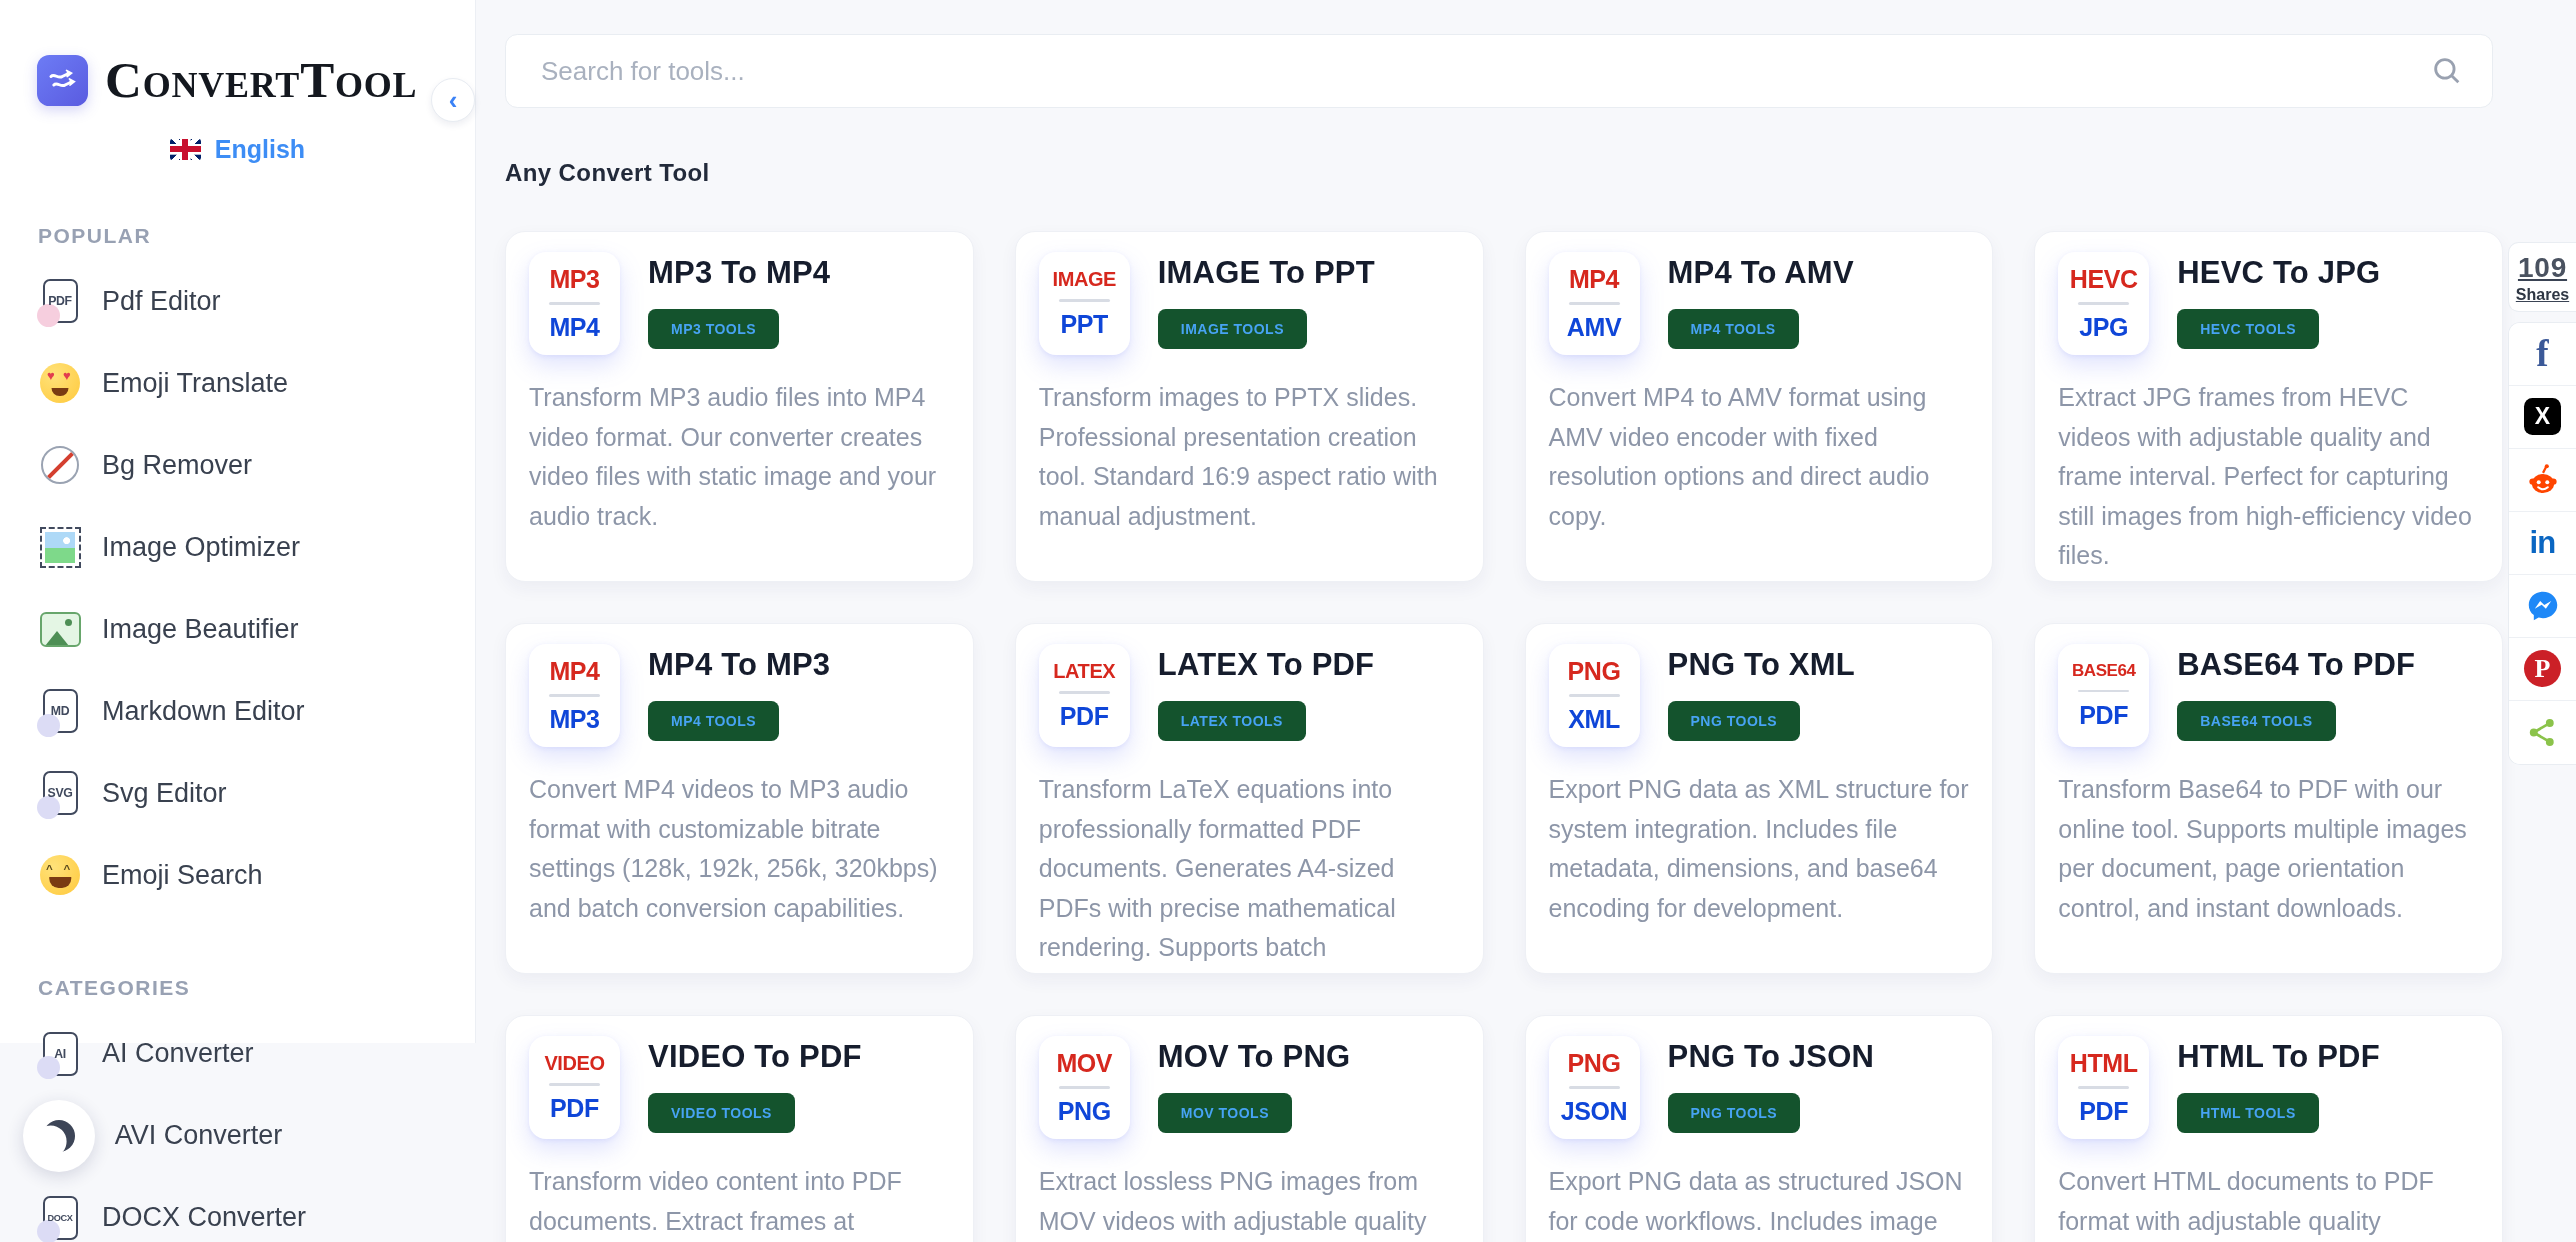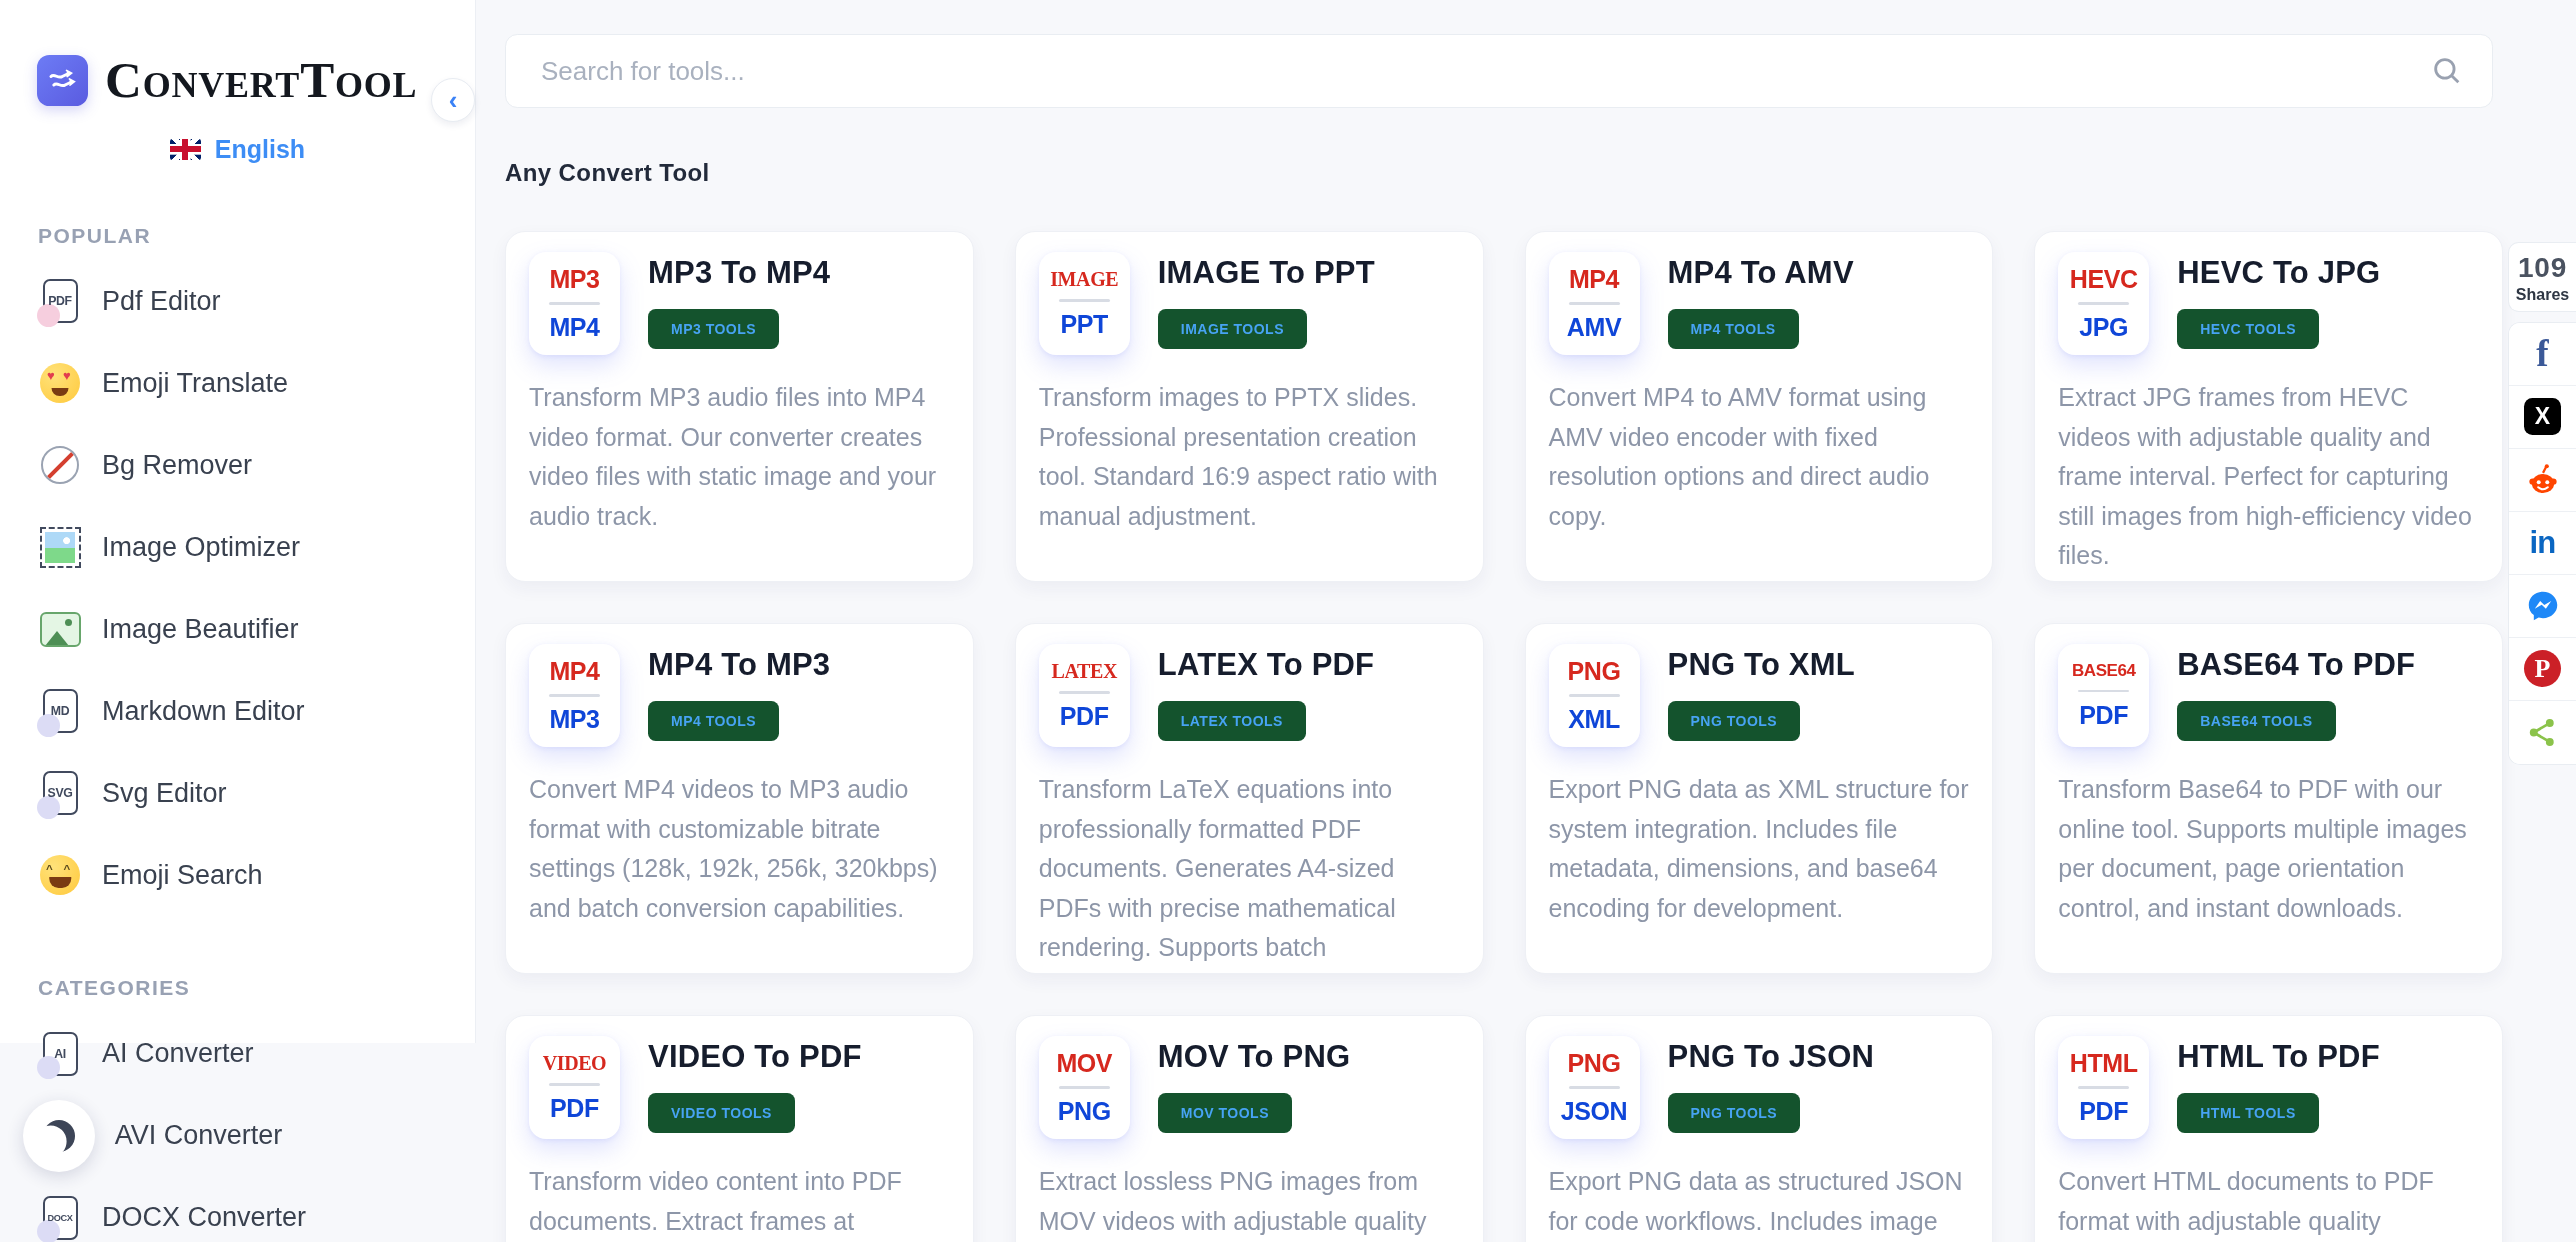--- a/index.html
+++ b/index.html
@@ -135,36 +135,36 @@
     padding: 20px 23px; overflow: hidden; cursor: pointer;
   }
   .card-head { display: flex; align-items: flex-start; }
   .badge {
     width: 91px; min-width: 91px; height: 103px; border-radius: 17px; background: #fff;
     box-shadow: 0 10.7px 23px rgba(120,130,246,.22), 0 1.5px 4.6px rgba(120,130,246,.12);
     display: flex; flex-direction: column; align-items: center; justify-content: center;
   }
   .b-top { color: #d6281e; font-weight: 800; font-size: 25px; letter-spacing: -0.4px; }
   .b-bottom { color: #0f46d8; font-weight: 800; font-size: 25px; letter-spacing: -0.4px; }
-  .b-top.sm, .b-bottom.sm { font-size: 20px; font-family: Liberation Serif, serif; }
+  .b-top.sm, .b-bottom.sm { font-size: 20px; }
   .b-top.xs, .b-bottom.xs { font-size: 17px; }
   .b-div { width: 51px; height: 2.3px; background: #d8dce4; margin: 8.4px 0; border-radius: 1.5px; }
   .head-right { margin-left: 28px; padding-top: 3.1px; }
   .card-title { font-size: 31px; font-weight: 800; color: #161d2d; letter-spacing: 0.2px; }
   .tag {
     display: inline-block; margin-top: 18.4px; padding: 12px 23px; border-radius: 7.7px;
     background: #14532d; color: #47a3f3; font-size: 14px; font-weight: 700; letter-spacing: 0.5px;
   }
   .desc { margin-top: 23px; font-size: 25px; line-height: 1.58; color: #8d96a8; }
 
   
   .share-rail { position: absolute; right: 0; top: 242px; width: 68px; z-index: 10; }
   .share-count {
     background: #fff; border: 1.5px solid #e9edf2; border-right: none; border-radius: 10.7px 0 0 10.7px;
-    padding: 9.2px 0 7.7px; text-align: center; margin-bottom: 9.2px;
+    padding: 9.2px 0 7.7px; text-align: center; margin-bottom: 9.2px; text-decoration: underline;
   }
   .count-num { display: block; font-size: 28px; font-weight: 700; color: #4a5260; letter-spacing: 0.8px; }
   .count-label { display: block; font-size: 16px; font-weight: 800; color: #2f3744; margin-top: 1.5px; }
   .share-group { background: #fff; border: 1.5px solid #e9edf2; border-right: none; border-radius: 12.3px 0 0 12.3px; overflow: hidden; }
   .share-btn {
     width: 100%; height: 63px; background: #fff; border: none; border-bottom: 1.5px solid #edf0f4;
     display: flex; align-items: center; justify-content: center; cursor: pointer;
   }
   .share-btn:last-child { border-bottom: none; }
   .fb-f { color: #3b5998; font-size: 37px; font-weight: 800; font-family: "Liberation Serif", serif; }

